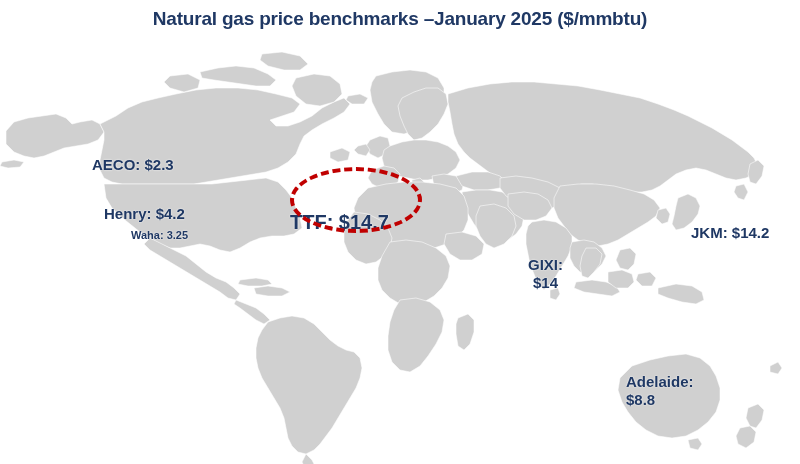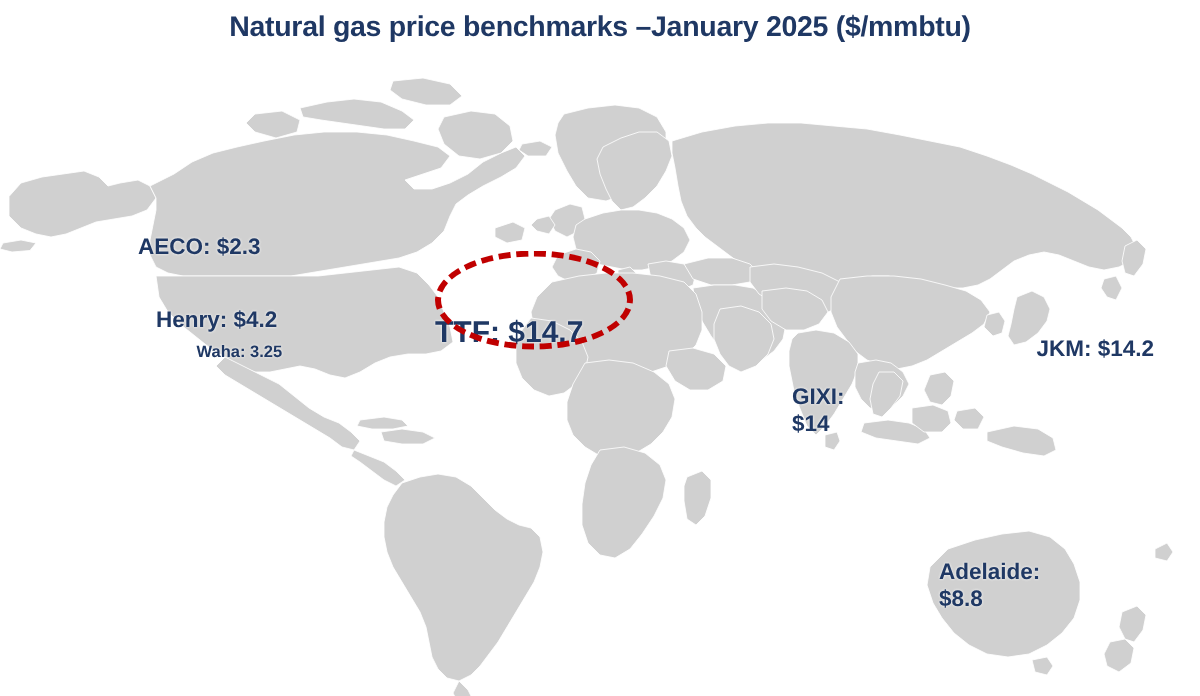--- a/index.html
+++ b/index.html
@@ -61,21 +61,21 @@
   .label.small { font-size: 11px; }
   .label.big  { font-size: 20px; }
 
   
   #lbl-aeco      { left: 92px;  top: 156px; }
   #lbl-henry     { left: 104px; top: 205px; }
   #lbl-waha      { left: 131px; top: 229px; }
   #lbl-ttf       { left: 290px; top: 188px; margin-top: 23px; }
   #lbl-spimex    { left: 449px; top: 156px; }
   #lbl-jkm       { left: 691px; top: 224px; }
-  #lbl-gixi      { left: 528px; top: 256px; text-align: left; }
+  #lbl-gixi      { left: 528px; top: 256px; text-align: center; }
   #lbl-oilindex  { left: 686px; top: 280px; text-align: center; }
   #lbl-adelaide  { left: 626px; top: 373px; text-align: left; }
 
   #ttf-ellipse {
     position: absolute;
     left: 290px;
     top: 167px;
     width: 132px;
     height: 66px;
     border: 4px dashed #c00000;

